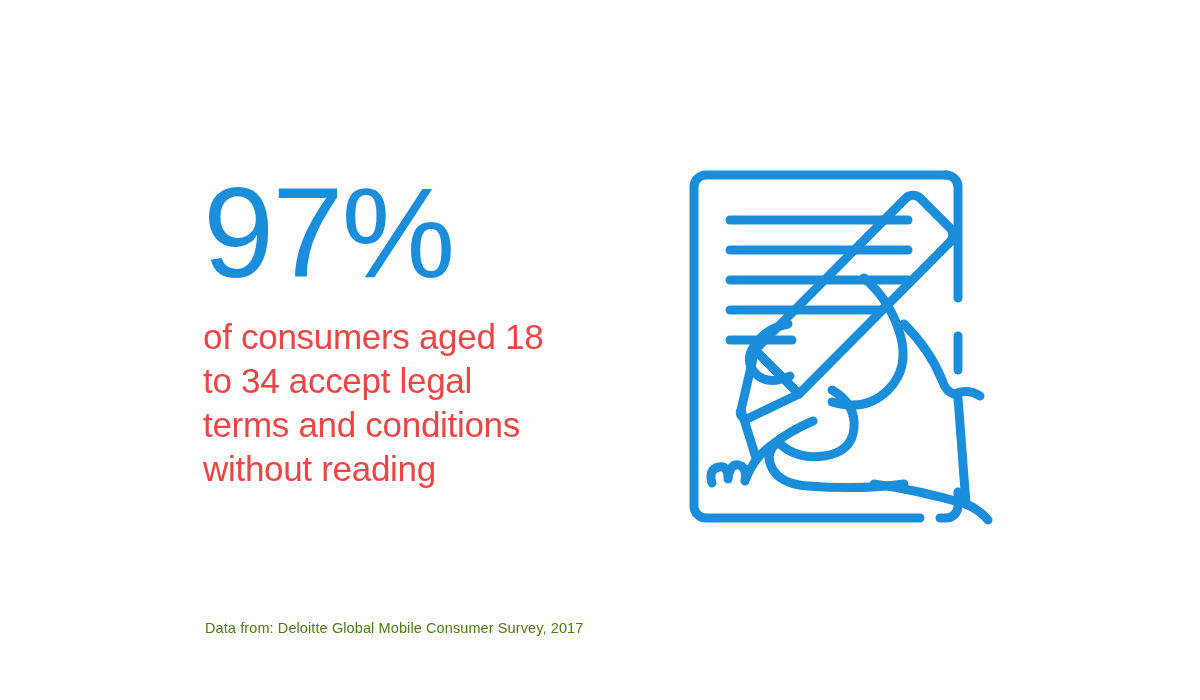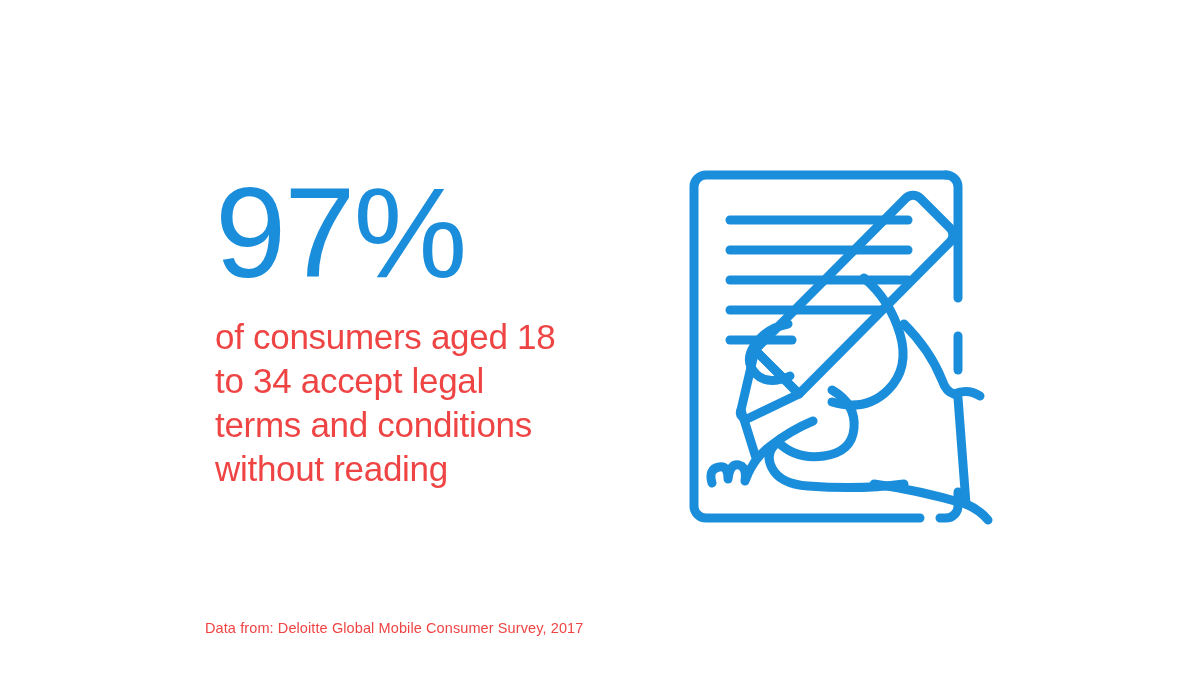--- a/index.html
+++ b/index.html
@@ -17,21 +17,21 @@
   .slide {
     position: relative;
     width: 1200px;
     height: 700px;
     background: #ffffff;
   }
 
   
   .stat-block {
     position: absolute;
-    left: 215px;
+    left: 203px;
     top: 168px;
     width: 420px;
   }
 
   .stat-figure {
     font-family: "Liberation Sans", sans-serif;
     font-weight: 300;
     font-size: 128px;
     line-height: 1.02;
     letter-spacing: -2px;
@@ -57,21 +57,21 @@
   
   .footnote {
     position: absolute;
     left: 205px;
     top: 620px;
     margin: 0;
     font-family: "Liberation Sans", sans-serif;
     font-size: 14.5px;
     font-weight: 400;
     letter-spacing: 0.1px;
-    color: #ef4444;
+    color: #4d7c0f;
     white-space: nowrap;
   }
 
   
   .icon-wrap {
     position: absolute;
     left: 668px;
     top: 158px;
     width: 350px;
     height: 390px;

